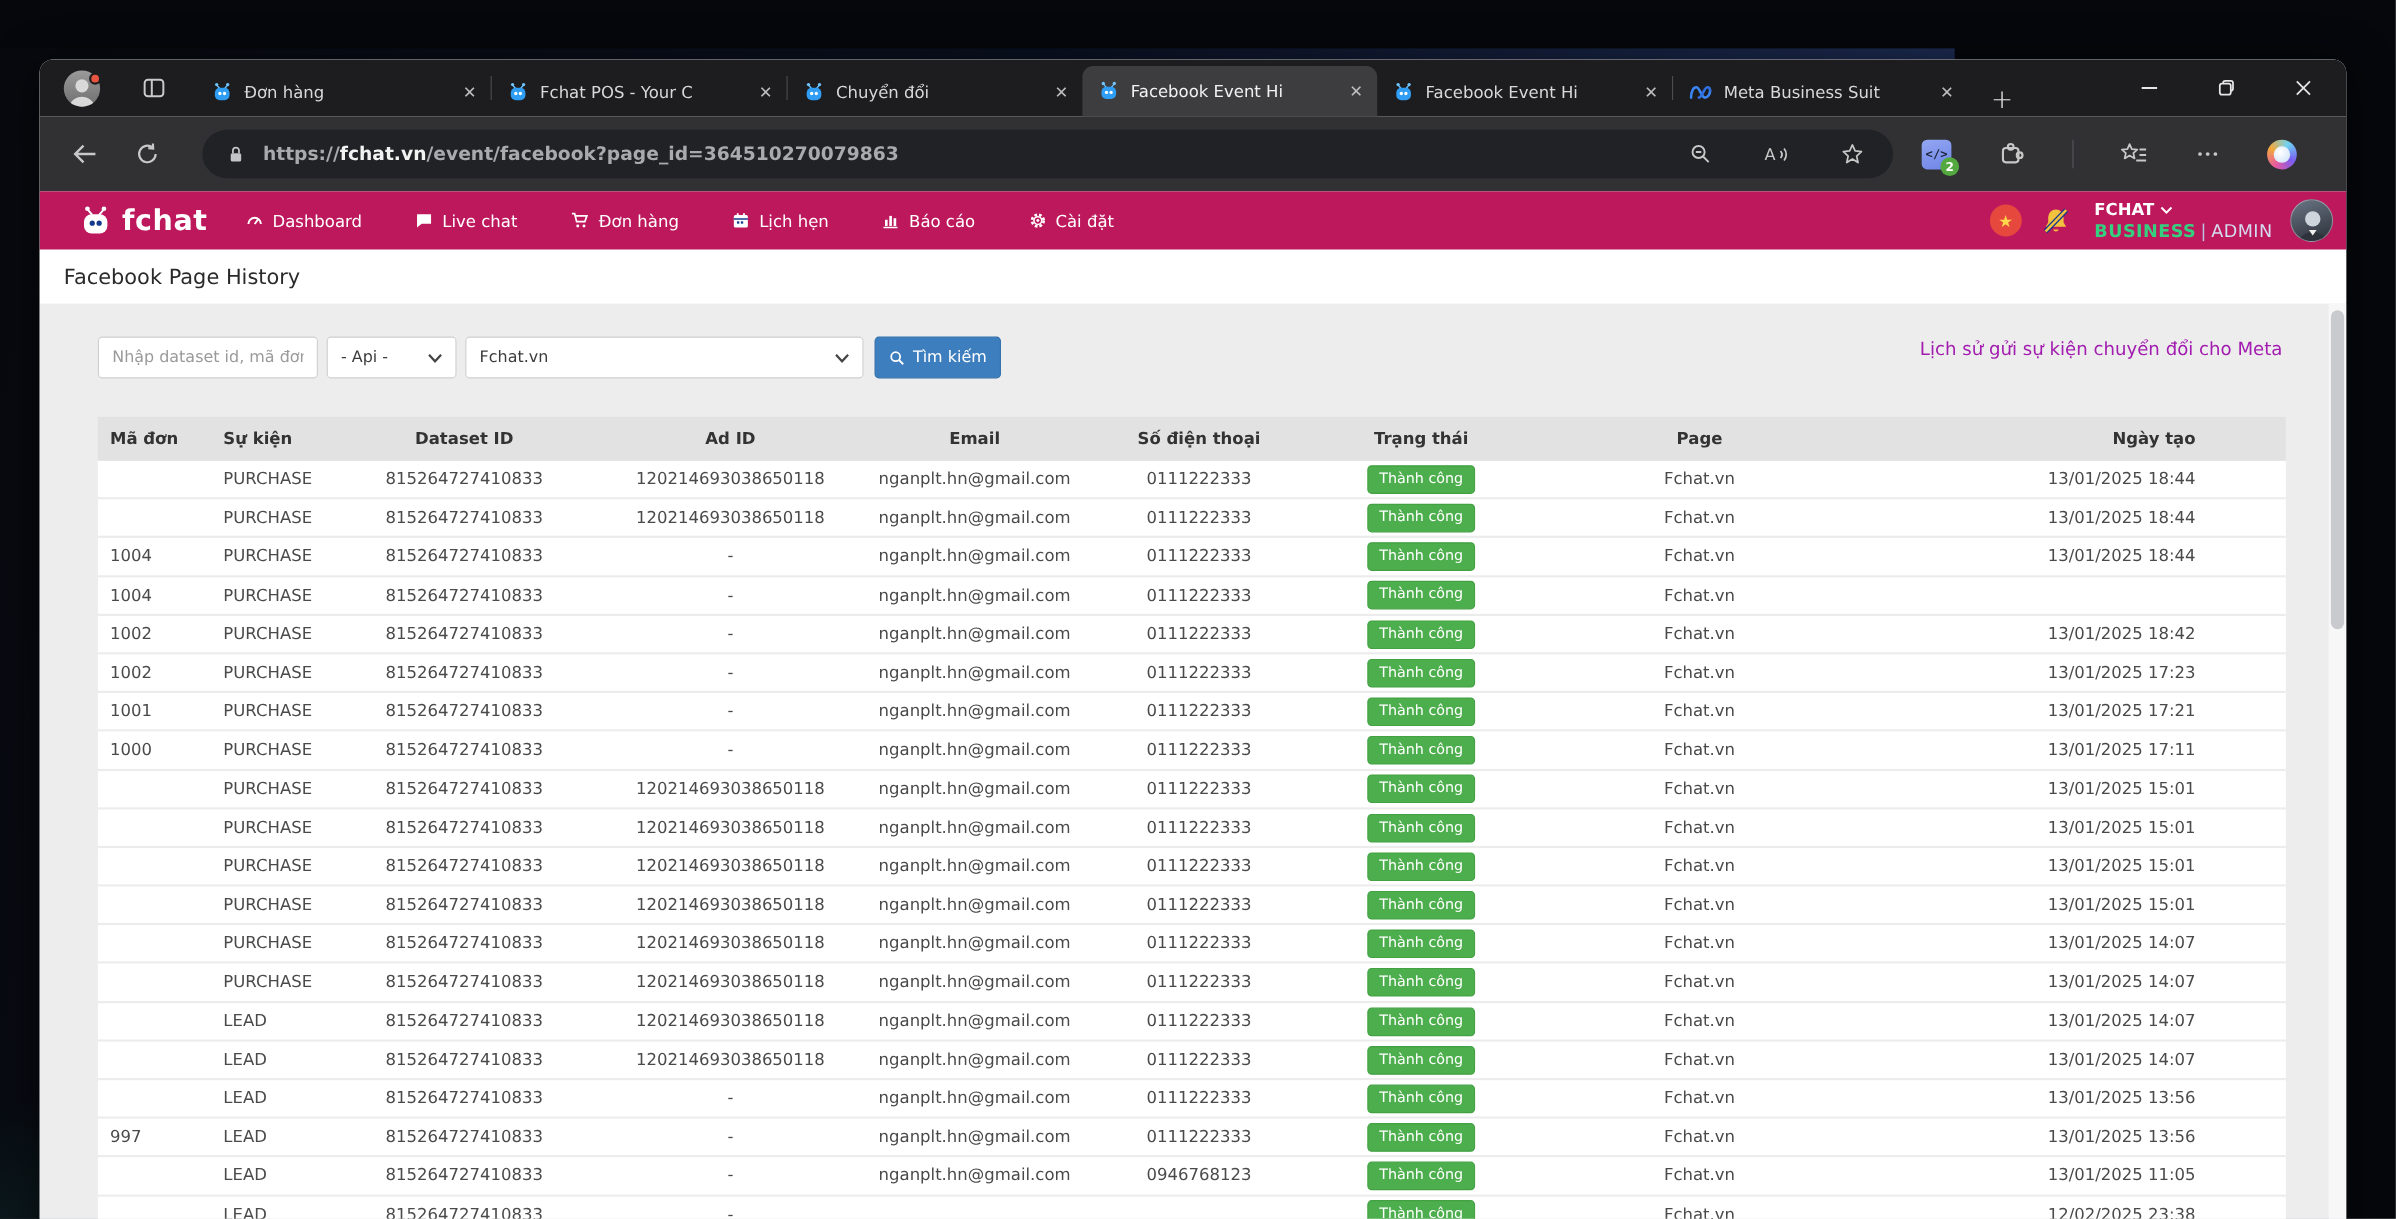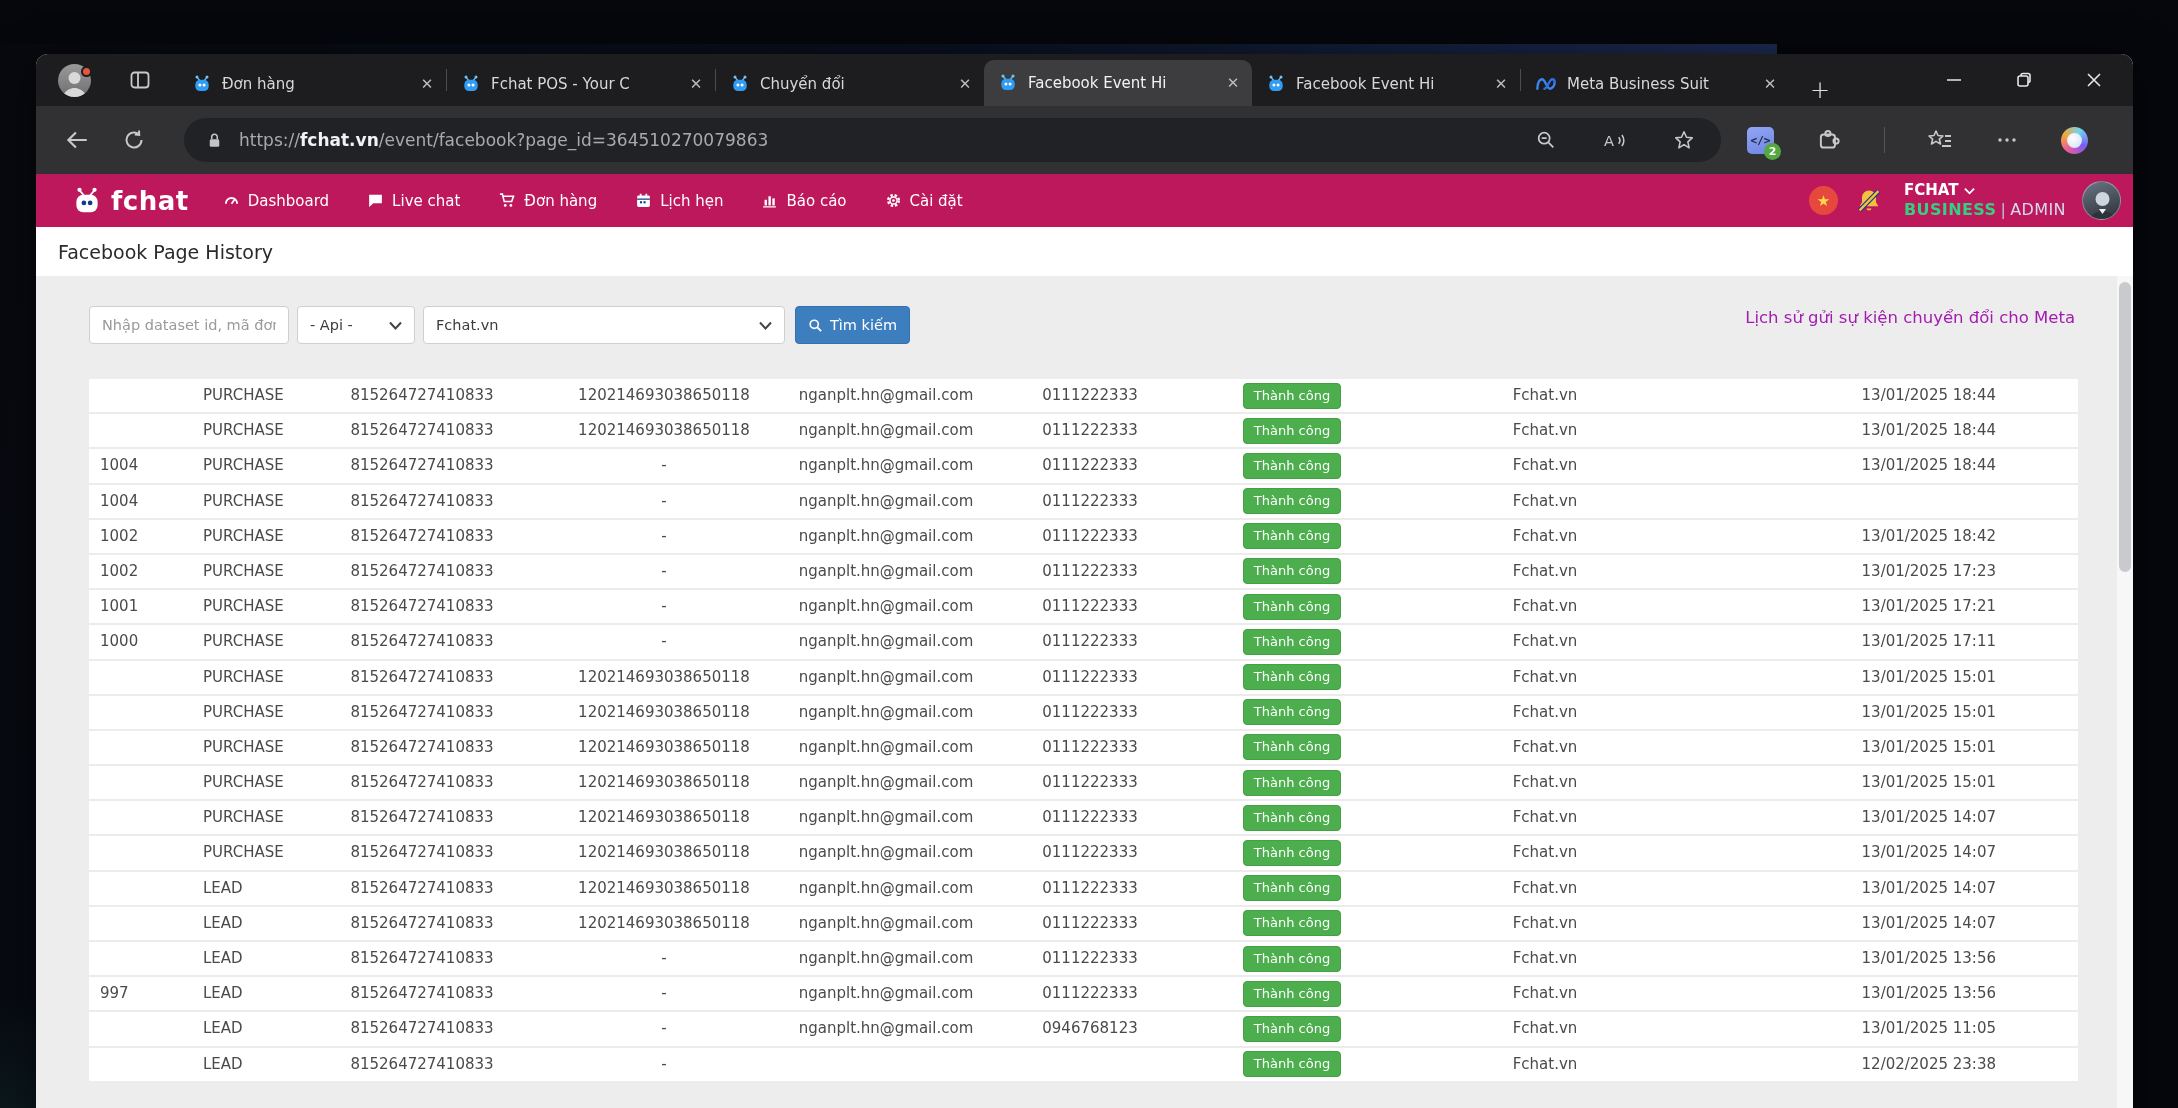--- a/index.html
+++ b/index.html
@@ -42,39 +42,39 @@
   .win-controls { margin-left:auto; display:flex; align-items:center; gap:52px; padding-right:30px; }
   .win-controls span { display:flex; }
   
   .toolbar { height:68px; background:#313134; display:flex; align-items:center; flex:none; }
   .tool-ic { display:flex; align-items:center; justify-content:center; flex:none; }
   .back { margin-left:28px; } .refresh { margin-left:32px; }
   .urlbar { margin-left:38px; width:1537px; height:44px; background:#212225; border-radius:22px;
     display:flex; align-items:center; color:#bdbec2; font-size:17px; }
   .urlbar .lock { margin:0 15px 0 21px; display:flex; }
   .url-domain { color:#f2f2f3; font-weight:bold; }
-  .url-rest { color:#a9aaae; }
+  .url-rest { color:#a9aaae;font-weight:bold; }
   .inpill-icons { margin-left:auto; display:flex; align-items:center; gap:46px; margin-right:26px; }
   .after-pill { display:flex; align-items:center; gap:42px; margin-left:26px; }
   .ext-code { position:relative; width:27px; height:27px; border-radius:5px;
     background:linear-gradient(160deg,#93a7f2,#6d84e6); display:flex; align-items:center; justify-content:center;
     color:#20273f; font-size:11px; font-weight:bold; font-family:"DejaVu Sans Mono",monospace; }
   .ext-badge { position:absolute; right:-7px; bottom:-6px; min-width:17px; height:17px; border-radius:50%;
     background:#53a93f; color:#fff; font-size:11px; font-weight:bold; line-height:17px; text-align:center;
     font-family:"DejaVu Sans",sans-serif; }
   .vdivider { width:1px; height:26px; background:#55565a; }
   .copilot { width:27px; height:27px; border-radius:50%; position:relative;
     background:conic-gradient(from 210deg,#e85aa0,#f2a93b,#6fd3f2,#7b5cf0,#e85aa0); }
   .copilot::after { content:""; position:absolute; inset:6px; border-radius:50%;
     background:radial-gradient(circle at 38% 35%,#ffffff,#d9e8fa 70%); }
   
   .navbar { height:53px; background:#be185d; display:flex; align-items:center; color:#fff; flex:none;padding-left:15px; }
   .brand { display:flex; align-items:center; margin-left:20px; gap:8px; }
   .brand-name { font-size:26px; font-weight:bold; letter-spacing:.5px; }
-  .nav-items { display:flex; align-items:center; margin-left:34px; gap:38px;text-align:right; }
+  .nav-items { display:flex; align-items:center; margin-left:34px; gap:48px;text-align:right; }
   .nav-item { display:flex; align-items:center; gap:8px; font-size:15px; cursor:default; }
   .nav-right { margin-left:auto; display:flex; align-items:center; gap:16px; margin-right:12px; }
   .star-circle { width:29px; height:29px; border-radius:50%; background:#e6483e; display:flex;
     align-items:center; justify-content:center; color:#ffd94a; font-size:15px; }
   .account { display:flex; flex-direction:column; line-height:1.25; margin-left:4px; }
   .acct-top { font-size:15px; font-weight:bold; display:flex; align-items:center; gap:6px; }
   .acct-sub { font-size:16px; letter-spacing:.4px; }
   .plan { color:#35d07f; font-weight:bold; }
   .sep  { color:#b9c3e2; margin:0 4px; }
   .role { color:#d5dcf0; }
@@ -426,20 +426,31 @@
         <svg width="15" height="15" viewBox="0 0 24 24">
               <circle cx="10" cy="10" r="6.5" fill="none" stroke="#fff" stroke-width="2.6"></circle>
               <line x1="15" y1="15" x2="21" y2="21" stroke="#fff" stroke-width="2.8"></line>
             </svg>
         <span>Tìm kiếm</span>
       </button>
     </div>
     <div class="subtitle">Lịch sử gửi sự kiện chuyển đổi cho Meta</div>
 
     <div class="tbl">
+      <div class="thead">
+            <div class="cell c0">Mã đơn</div>
+            <div class="cell c1">Sự kiện</div>
+            <div class="cell c2">Dataset ID</div>
+            <div class="cell c3">Ad ID</div>
+            <div class="cell c4">Email</div>
+            <div class="cell c5">Số điện thoại</div>
+            <div class="cell c6">Trạng thái</div>
+            <div class="cell c7">Page</div>
+            <div class="cell c8">Ngày tạo</div>
+          </div>
       <div>
             <div class="trow">
               <div class="cell c0"></div>
               <div class="cell c1">PURCHASE</div>
               <div class="cell c2">815264727410833</div>
               <div class="cell c3">120214693038650118</div>
               <div class="cell c4">nganplt.hn@gmail.com</div>
               <div class="cell c5">0111222333</div>
               <div class="cell c6"><span class="badge" style="background: rgb(76, 174, 76);">Thành công</span></div>
               <div class="cell c7">Fchat.vn</div>

